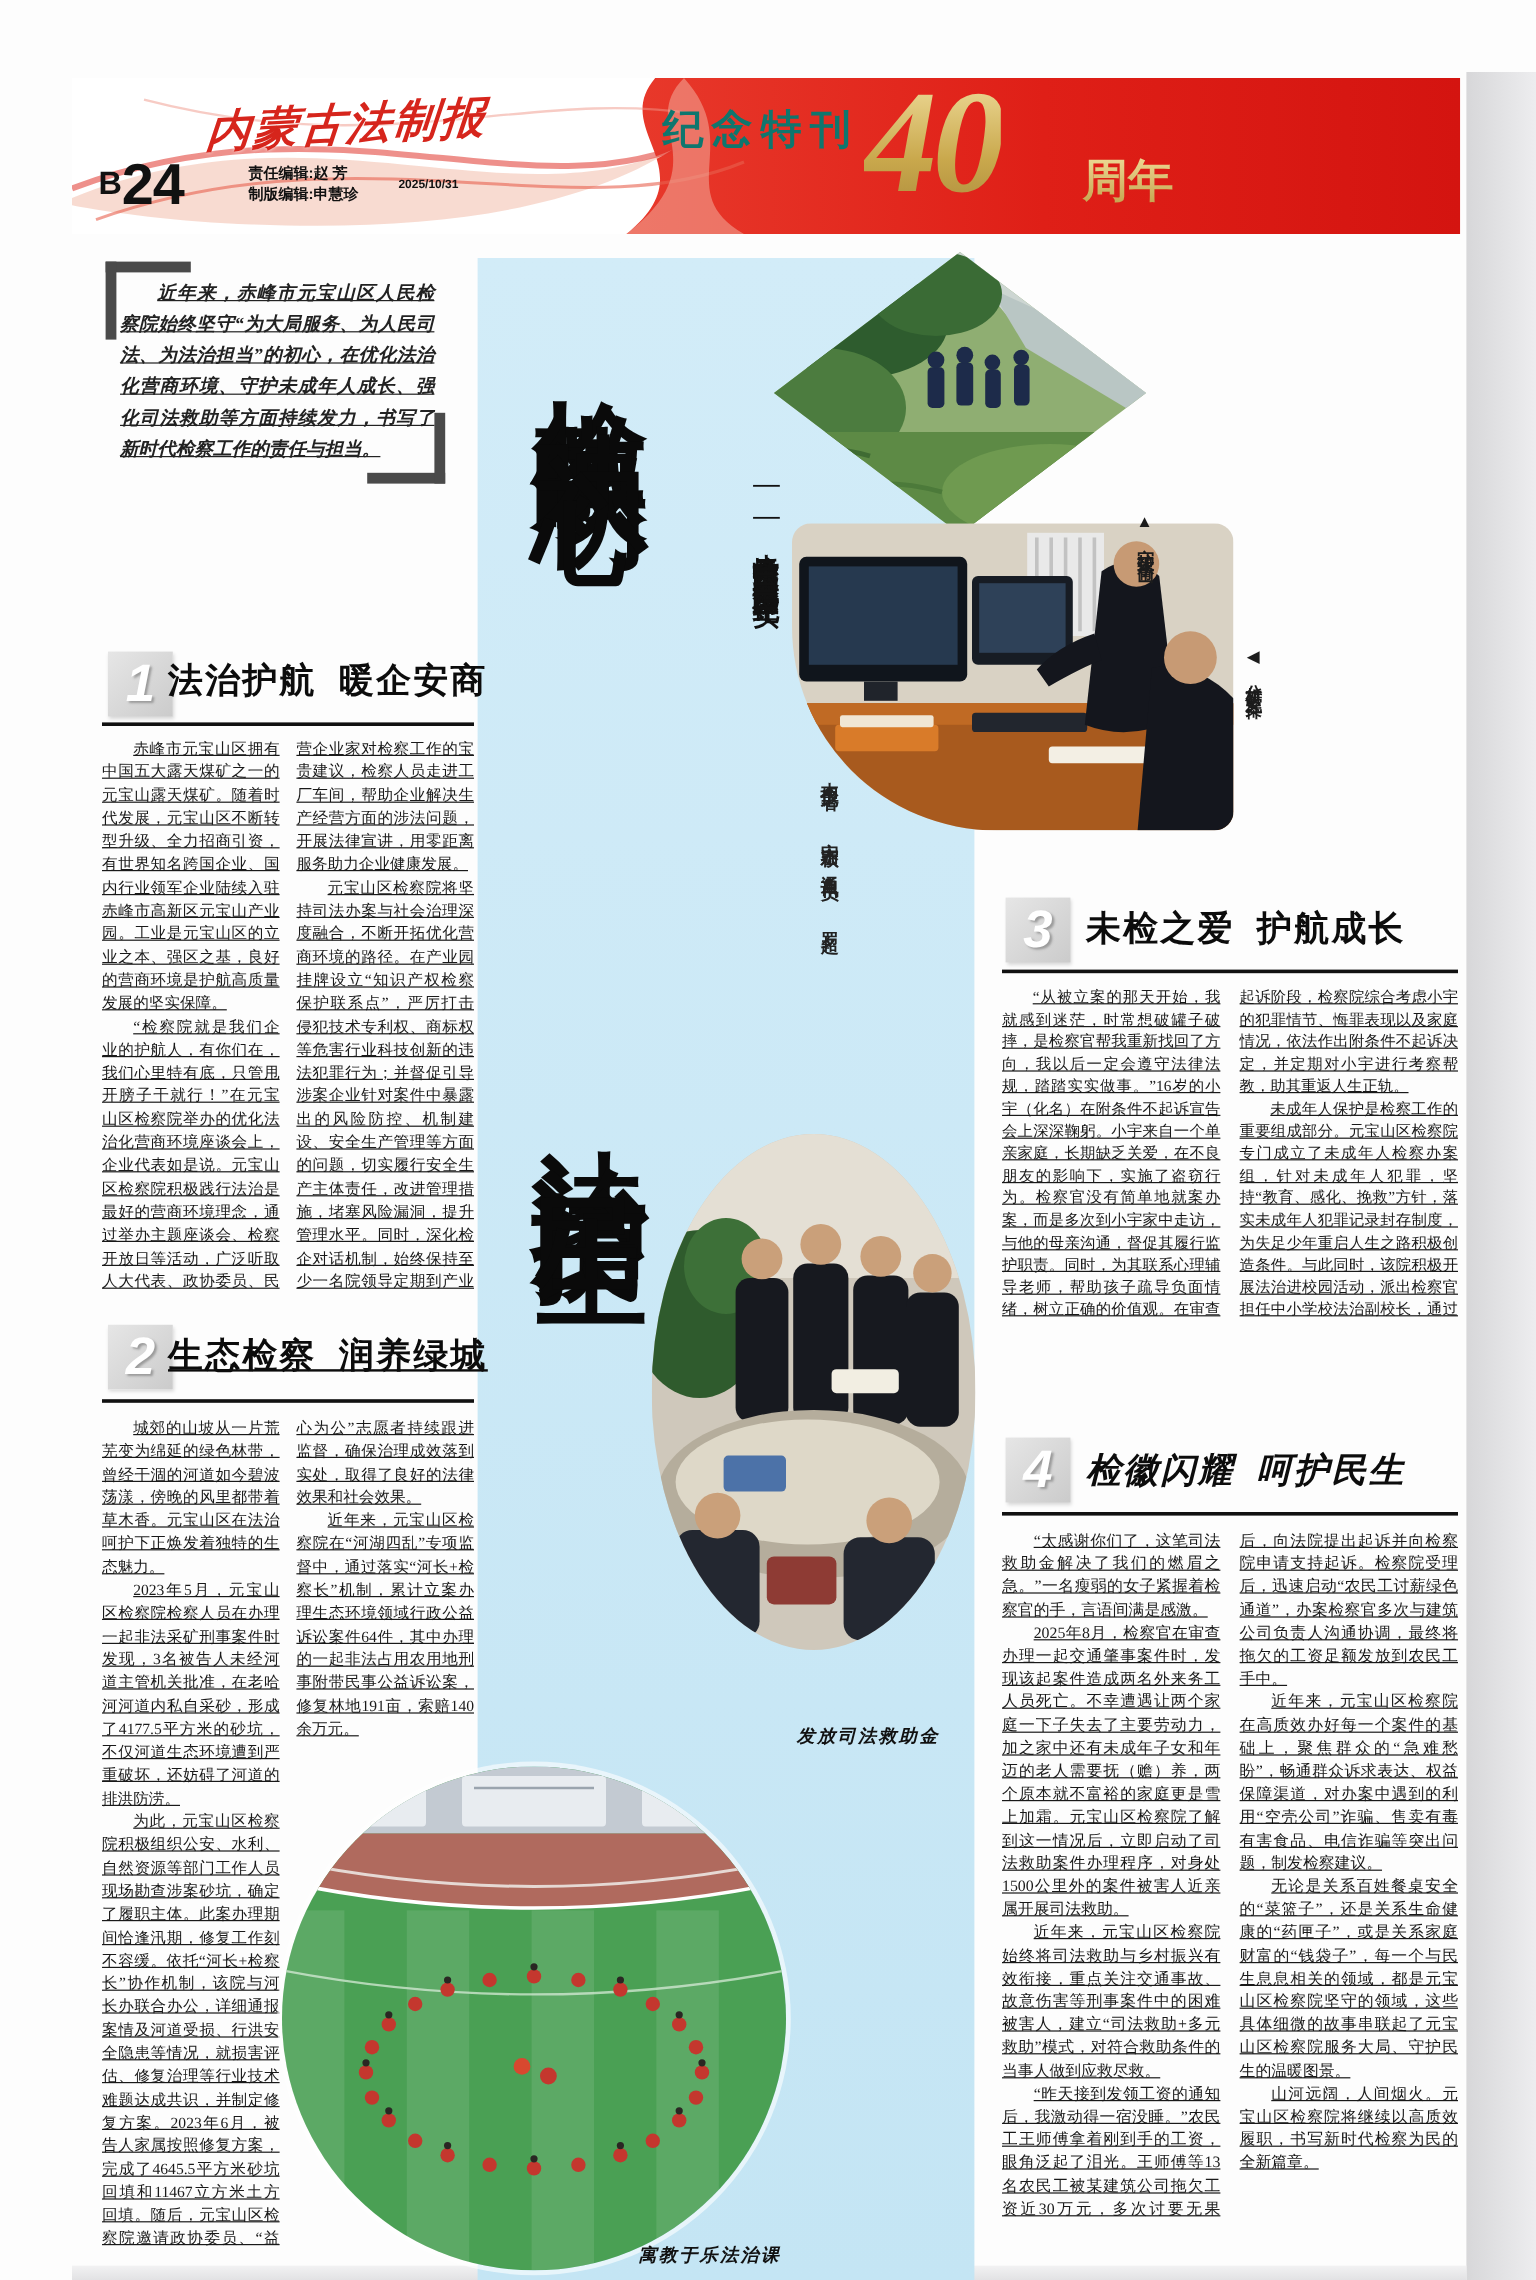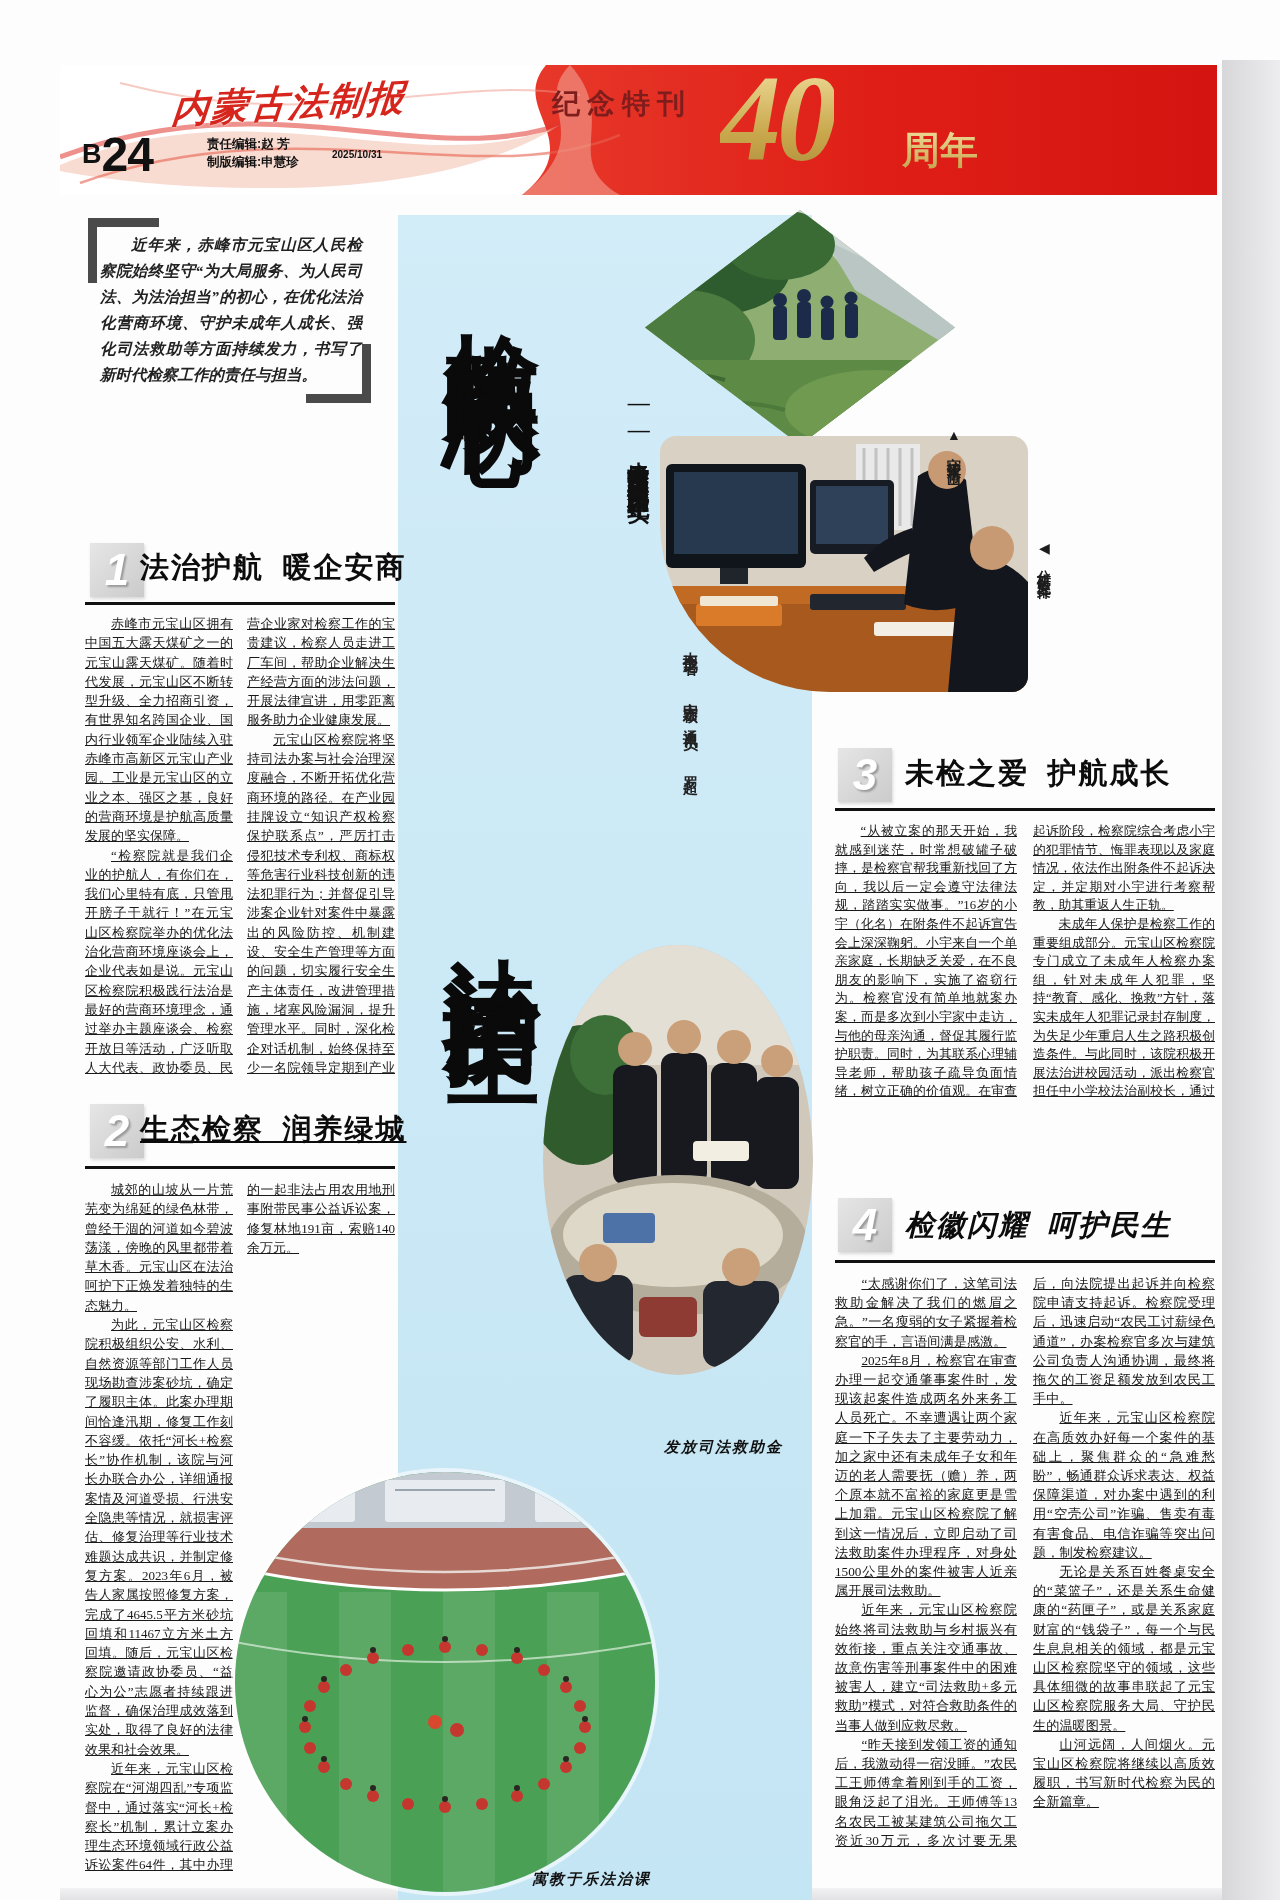--- a/index.html
+++ b/index.html
@@ -15,34 +15,34 @@
   .masthead{position:absolute;left:112px;top:14px;font-size:37px;font-weight:900;font-style:italic;
     color:#d6251c;transform:rotate(-3deg) skewX(-8deg);letter-spacing:2px;
     text-shadow:0 0 3px rgba(255,255,255,.9);}
   .edition{position:absolute;left:22px;top:62px;font-family:"Liberation Sans","DejaVu Sans",sans-serif;color:#111;}
   .edition .ep{font-size:27px;font-weight:900;vertical-align:8px;}
   .edition .en{font-size:48px;font-weight:900;letter-spacing:-1px;}
   .editors{position:absolute;left:147px;top:70px;font-size:12.5px;font-weight:bold;line-height:1.45;color:#111;
     font-family:"Liberation Sans","DejaVu Sans",sans-serif;}
   .hdate{position:absolute;left:272px;top:84px;font-size:10px;font-weight:bold;color:#111;
     font-family:"Liberation Sans","DejaVu Sans",sans-serif;}
-  .special{position:absolute;left:492px;top:20px;font-size:28px;font-weight:900;color:#7f1d1d;letter-spacing:7px;
+  .special{position:absolute;left:492px;top:20px;font-size:34px;font-weight:900;color:#0f766e;letter-spacing:7px;
     font-family:"Liberation Sans","DejaVu Sans",sans-serif;}
   .anniv-num{position:absolute;left:660px;top:-16px;font-size:122px;font-weight:900;font-style:italic;
     background:linear-gradient(#f7e7ab,#c9a84c 60%,#a8873a);-webkit-background-clip:text;background-clip:text;
     color:transparent;letter-spacing:-4px;}
   .anniv-suffix{position:absolute;left:842px;top:60px;font-size:38px;font-weight:900;
     background:linear-gradient(#f3e09e,#bf9d45);-webkit-background-clip:text;background-clip:text;color:transparent;}
   
   .blue-panel{left:398px;top:215px;width:414px;height:1685px;background:linear-gradient(180deg,#d2ecf8,#c4e5f4);z-index:1;}
   
   .bk-tl{left:88px;top:218px;width:62px;height:56px;border-top:9px solid #4a4a4a;border-left:9px solid #4a4a4a;z-index:2;}
   .bk-br{left:306px;top:344px;width:56px;height:50px;border-bottom:9px solid #4a4a4a;border-right:9px solid #4a4a4a;z-index:2;}
   .intro{left:100px;top:232px;width:262px;font-size:15.5px;font-style:italic;font-weight:600;line-height:1.68;
-    text-align:justify;color:#222;z-index:2;}
+    text-align:justify;color:#222;z-index:2;text-decoration:underline;}
   .intro p{margin:0;text-indent:2em;}
   
   .badge{width:54px;height:54px;background:linear-gradient(135deg,#e6e6e6,#cbcbcb);z-index:2;
     display:flex;align-items:center;justify-content:center;box-shadow:1px 2px 3px rgba(0,0,0,.15);}
   .badge span{font-family:"Liberation Sans","DejaVu Sans",sans-serif;font-size:44px;font-weight:900;
     font-style:italic;color:#fff;text-shadow:2px 2px 2px #9a9a9a;line-height:1;}
   .sec-title{font-size:29px;font-weight:900;letter-spacing:2px;color:#0c0c0c;z-index:2;white-space:pre;}
   .rule{height:3px;background:#111;z-index:2;}
   .body-cols{column-count:2;column-gap:14px;column-fill:auto;font-size:13px;line-height:19.3px;
     text-align:justify;color:#191919;z-index:2;overflow:hidden;text-decoration:underline;}
@@ -296,20 +296,21 @@
     <p>元宝山区检察院将坚持司法办案与社会治理深度融合，不断开拓优化营商环境的路径。在产业园挂牌设立“知识产权检察保护联系点”，严厉打击侵犯技术专利权、商标权等危害行业科技创新的违法犯罪行为；并督促引导涉案企业针对案件中暴露出的风险防控、机制建设、安全生产管理等方面的问题，切实履行安全生产主体责任，改进管理措施，堵塞风险漏洞，提升管理水平。同时，深化检企对话机制，始终保持至少一名院领导定期到产业园，面对面为企业排忧解难。近3年来，该院依法办理涉企、涉金融案件33件。</p>
   </div>
 
 <div class="abs badge b2">
     <span>2</span>
   </div>
 <div class="abs sec-title t2">生态检察  润养绿城</div>
 <div class="abs rule r2"></div>
 <div class="abs body-cols body2">
     <p>城郊的山坡从一片荒芜变为绵延的绿色林带，曾经干涸的河道如今碧波荡漾，傍晚的风里都带着草木香。元宝山区在法治呵护下正焕发着独特的生态魅力。</p>
+    <p>2023年5月，元宝山区检察院检察人员在办理一起非法采矿刑事案件时发现，3名被告人未经河道主管机关批准，在老哈河河道内私自采砂，形成了4177.5平方米的砂坑，不仅河道生态环境遭到严重破坏，还妨碍了河道的排洪防涝。</p>
     <p>为此，元宝山区检察院积极组织公安、水利、自然资源等部门工作人员现场勘查涉案砂坑，确定了履职主体。此案办理期间恰逢汛期，修复工作刻不容缓。依托“河长+检察长”协作机制，该院与河长办联合办公，详细通报案情及河道受损、行洪安全隐患等情况，就损害评估、修复治理等行业技术难题达成共识，并制定修复方案。2023年6月，被告人家属按照修复方案，完成了4645.5平方米砂坑回填和11467立方米土方回填。随后，元宝山区检察院邀请政协委员、“益心为公”志愿者持续跟进监督，确保治理成效落到实处，取得了良好的法律效果和社会效果。</p>
     <p>近年来，元宝山区检察院在“河湖四乱”专项监督中，通过落实“河长+检察长”机制，累计立案办理生态环境领域行政公益诉讼案件64件，其中办理的一起非法占用农用地刑事附带民事公益诉讼案，修复林地191亩，索赔140余万元。</p>
   </div>
 
 <div class="abs badge b3">
     <span>3</span>
   </div>
 <div class="abs sec-title t3">未检之爱  护航成长</div>
 <div class="abs rule r3"></div>
 <div class="abs body-cols body3">

